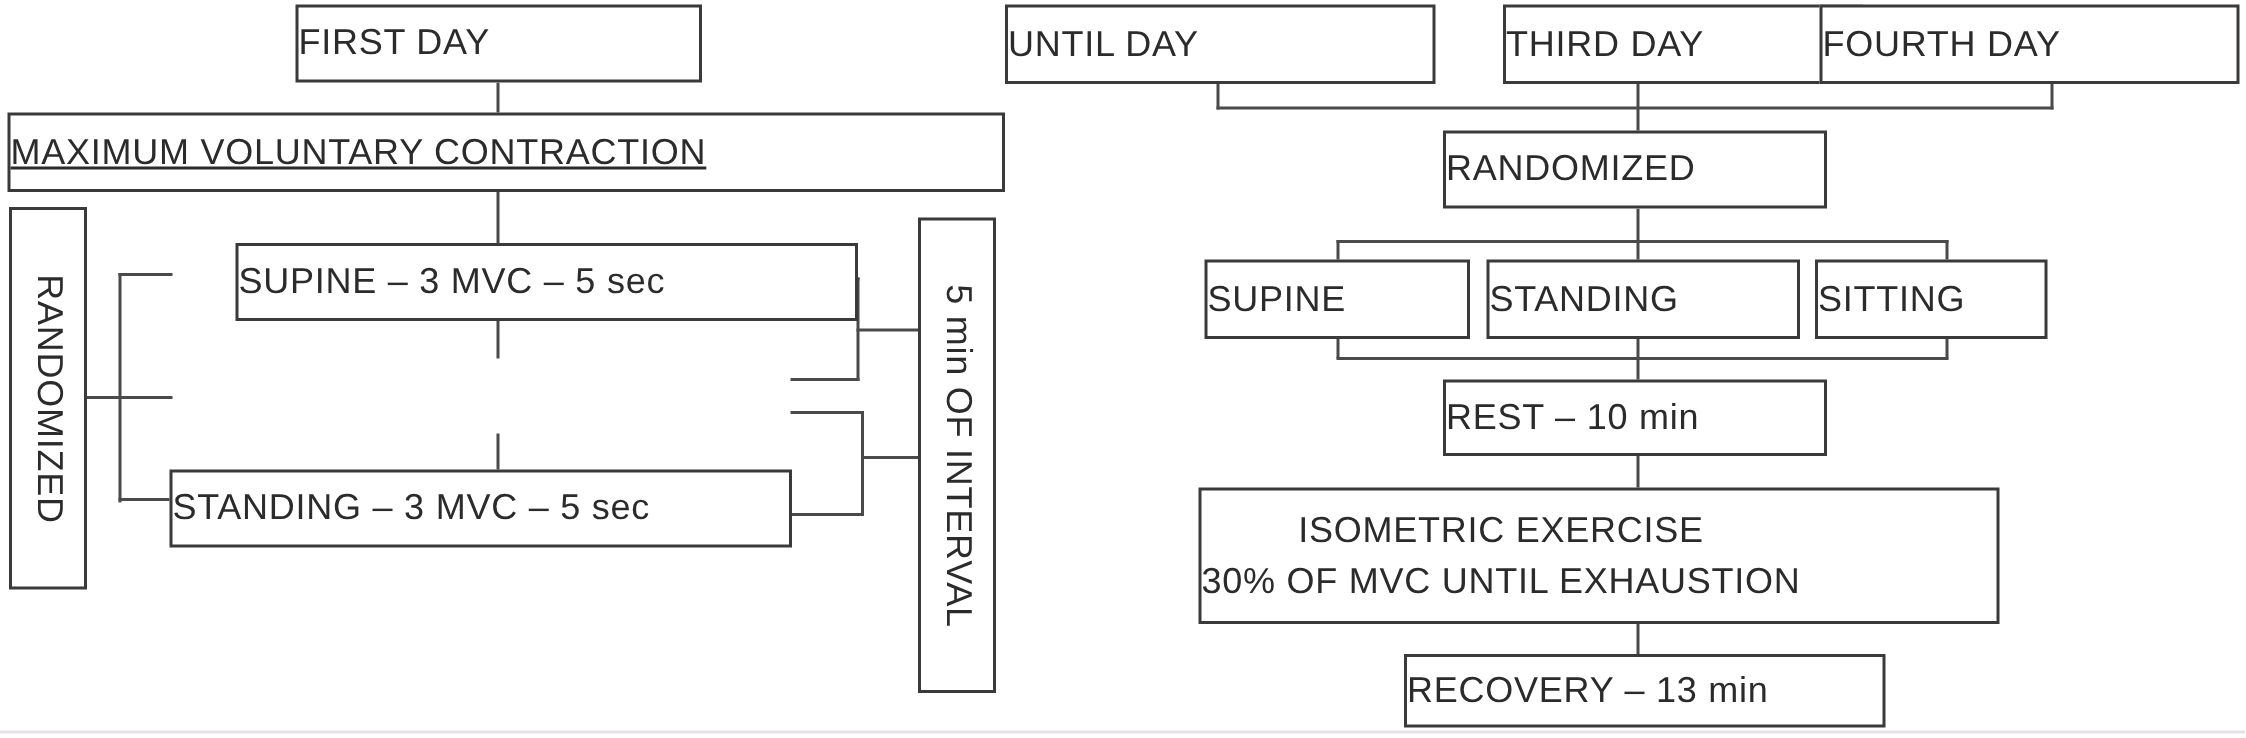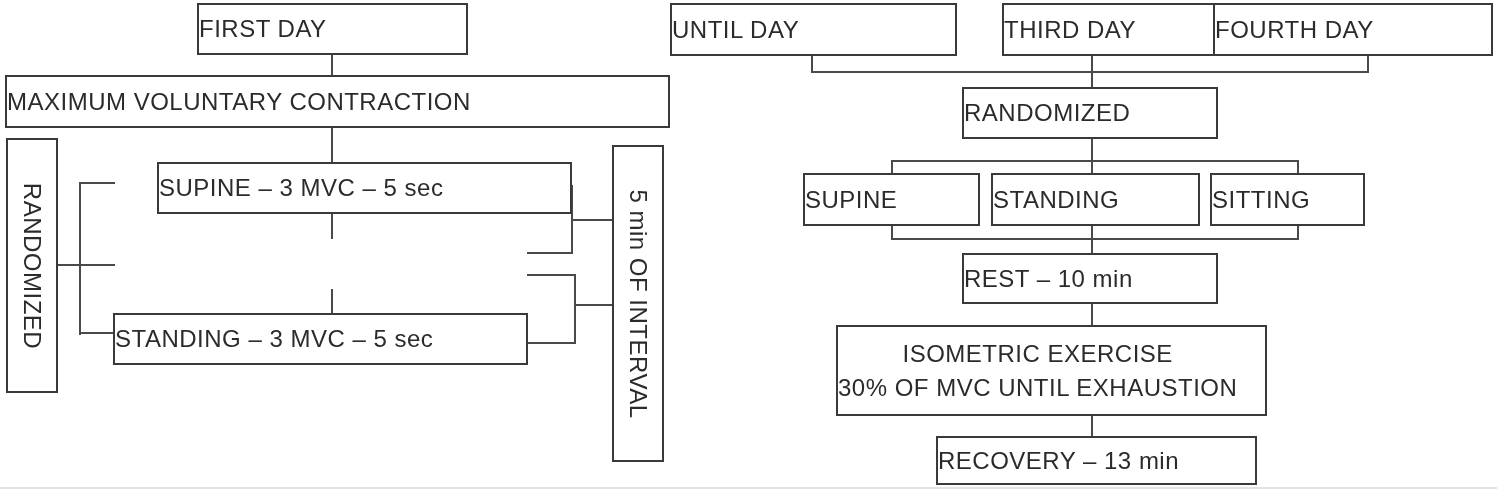--- a/index.html
+++ b/index.html
@@ -71,21 +71,21 @@
   <div class="line" style="left:891px;top:238px;width:408px;height:2px;"></div>
   <div class="line" style="left:891px;top:224px;width:2px;height:15px;"></div>
   <div class="line" style="left:1297px;top:224px;width:2px;height:15px;"></div>
 
   <div class="faint" style="left:0;top:487px;width:1497px;height:2px;"></div>
 
   <div class="box" style="left:197px;top:3px;width:271px;height:52px;">
     <span class="lbl">FIRST DAY</span>
   </div>
 
-  <div class="box" style="left:5px;top:75px;width:665px;height:53px;">
+  <div class="box" style="left:5px;top:75px;width:665px;height:53px;text-decoration:underline;">
     <span class="lbl">MAXIMUM VOLUNTARY CONTRACTION</span>
   </div>
 
   <div class="box" style="left:6px;top:138px;width:52px;height:255px;">
     <span class="vwrap"><span class="lbl">RANDOMIZED</span></span>
   </div>
 
   <div class="box" style="left:113px;top:162px;width:415px;height:52px;margin-left:44px;">
     <span class="lbl">SUPINE – 3 MVC – 5 sec</span>
   </div>
@@ -124,21 +124,21 @@
   </div>
 
   <div class="box" style="left:1210px;top:173px;width:155px;height:53px;">
     <span class="lbl">SITTING</span>
   </div>
 
   <div class="box" style="left:962px;top:253px;width:256px;height:51px;">
     <span class="lbl">REST – 10 min</span>
   </div>
 
-  <div class="box" style="left:836px;top:325px;width:431px;height:91px;">
+  <div class="box" style="left:799px;top:325px;width:534px;height:91px;">
     <span class="multi">
       <span class="lbl">ISOMETRIC EXERCISE</span>
       <span class="lbl">30% OF MVC UNTIL EXHAUSTION</span>
     </span>
   </div>
 
   <div class="box" style="left:936px;top:436px;width:321px;height:49px;">
     <span class="lbl">RECOVERY – 13 min</span>
   </div>
 

